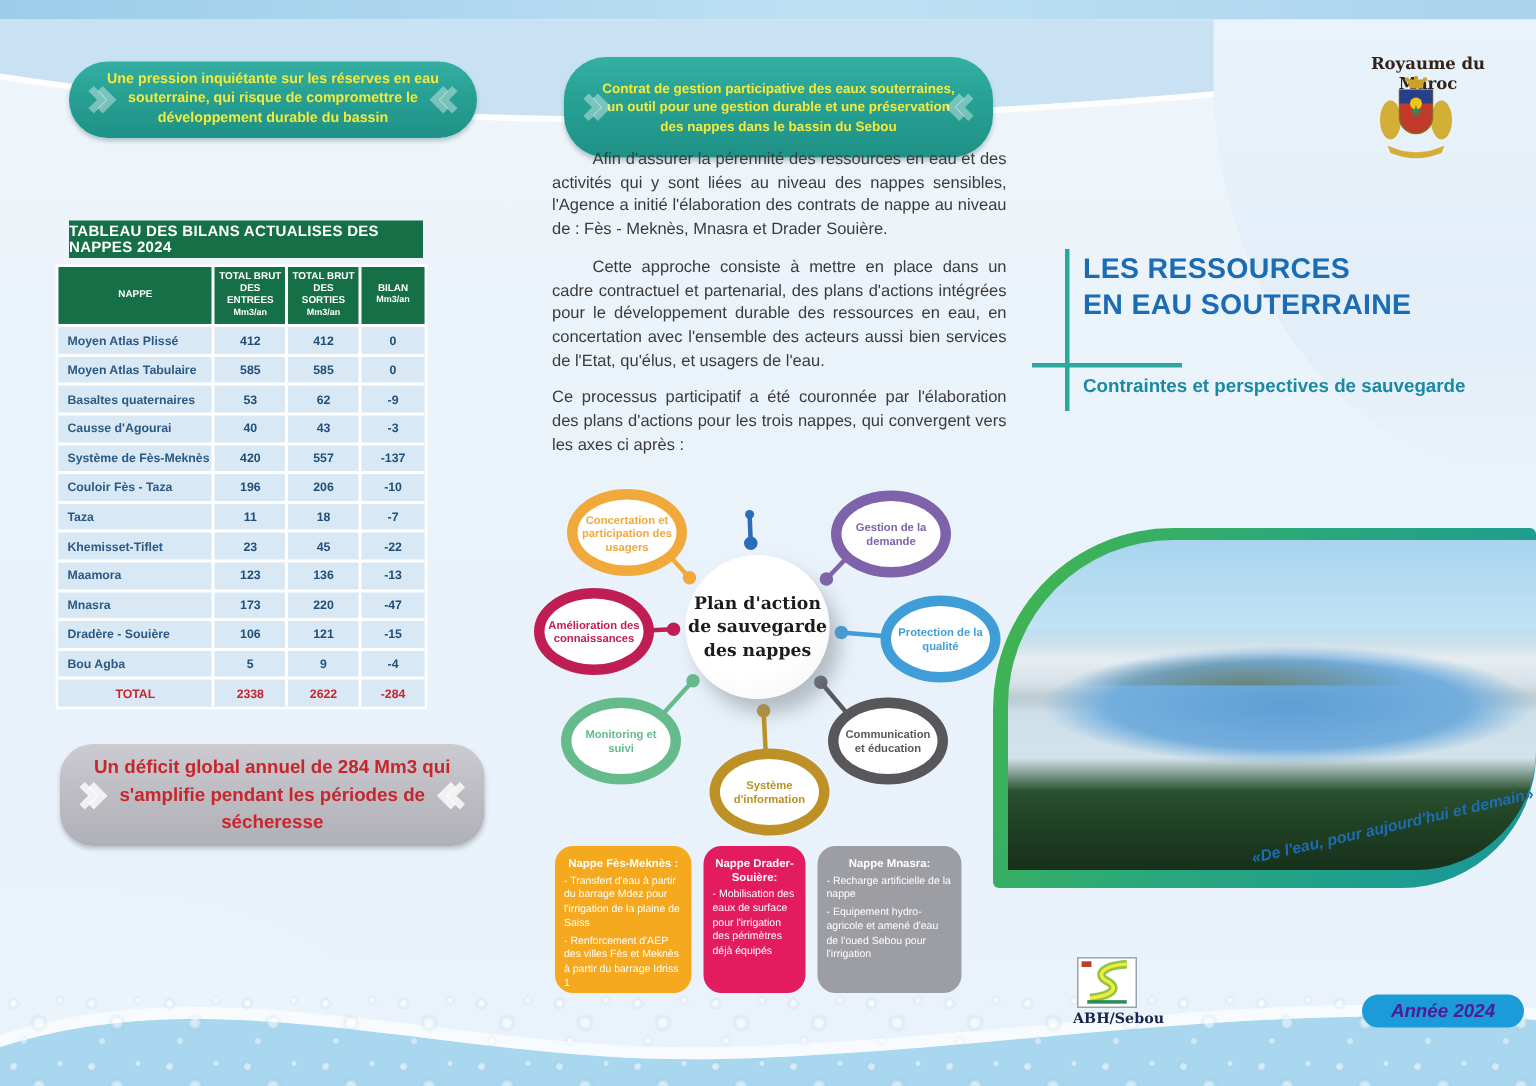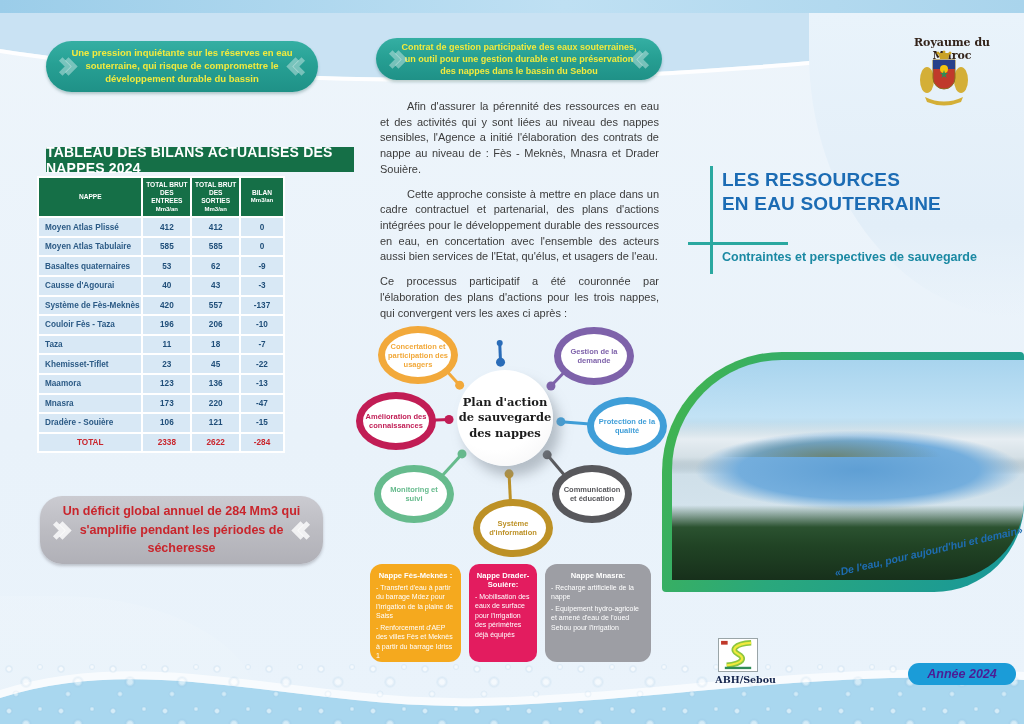--- a/index.html
+++ b/index.html
@@ -39,57 +39,57 @@
     border-radius:22px; box-shadow:0 2px 3px rgba(120,120,130,.4); }
   .pill-text { flex:1; text-align:center; font-weight:bold; line-height:1.35; }
   .pill.teal .pill-text { color:#f2ea3d; font-size:9.5px; }
   .pill.gray .pill-text { color:#c9252c; font-size:12.5px; line-height:1.5; }
   .chevgrp { display:flex; align-items:center; }
   .chev { width:13px; height:13px; display:inline-block; }
   .chev.r { border-top:5px solid rgba(255,255,255,.38); border-right:5px solid rgba(255,255,255,.38); transform:rotate(45deg); margin-right:-7px; }
   .chev.l { border-top:5px solid rgba(255,255,255,.38); border-right:5px solid rgba(255,255,255,.38); transform:rotate(225deg); margin-left:-7px; }
   .pill.gray .chev { border-color:rgba(255,255,255,.8); }
   
-  #table-title { position:absolute; left:46px; top:147px; width:308px; height:25px; z-index:3;
-    background:#156f47; color:#fff; font-weight:bold; font-size:14px;
+  #table-title { position:absolute; left:46px; top:147px; width:236px; height:25px; z-index:3;
+    background:#156f47; color:#fff; font-weight:bold; font-size:10px;
     display:flex; align-items:center; justify-content:center; letter-spacing:.2px; }
   #nappe-table { position:absolute; left:37px; top:176px; width:248px; z-index:3;
     border:2px solid #fff; background:#d8e8f5; }
   .t-head { display:grid; grid-template-columns:42% 20% 20% 18%; background:#156f47; color:#fff; }
   .th-cell { display:flex; flex-direction:column; align-items:center; justify-content:center;
     text-align:center; padding:3px 2px; min-height:34px; font-weight:bold; font-size:6.6px; line-height:1.25; }
   .th-cell + .th-cell { border-left:2px solid #fff; }
   .th-unit { font-size:6px; font-weight:bold; }
   .t-row { display:grid; grid-template-columns:42% 20% 20% 18%; border-top:2px solid #fff; background:#d8e8f5; }
   .t-cell { display:flex; align-items:center; min-height:17.6px; font-size:8.2px; font-weight:bold; color:#2b5a85; }
   .t-cell + .t-cell { border-left:2px solid #fff; }
   .t-name { padding-left:6px; text-align:left; }
   .t-num { justify-content:center; color:#1f4e79; }
   .t-total .t-cell { color:#c9252c; }
   .t-total .t-name { justify-content:center; padding-left:0; }
   
   #body-paragraphs { position:absolute; left:368px; top:99px; width:303px; z-index:3;
     font-size:11px; line-height:1.43; color:#3b3b3b; text-align:justify; }
-  #body-paragraphs p { margin:0 12px 9px; }
+  #body-paragraphs p { margin:0 0 9px; }
   #body-paragraphs p.indent { text-indent:27px; }
   #axes-diagram { position:absolute; left:368px; top:286px; width:300px; height:278px; z-index:3; }
   #axes-diagram svg { position:absolute; left:0; top:0; }
   .node { position:absolute; width:80px; height:58px; border-radius:50%;
     border:7px solid; background:#fff; display:flex; align-items:center; justify-content:center;
     text-align:center; font-weight:bold; font-size:7.5px; line-height:1.2; z-index:2; padding:2px; }
   #center-circle { position:absolute; left:89px; top:84px; width:96px; height:96px; border-radius:50%;
     background:radial-gradient(circle at 40% 35%, #ffffff 55%, #f2f2f3 100%);
     box-shadow:7px 10px 12px rgba(130,140,150,.5);
     display:flex; align-items:center; justify-content:center; text-align:center; z-index:3;
     font-family:"DejaVu Serif", serif; font-weight:bold; font-size:11.5px; color:#1c1c1c; line-height:1.35; }
   #nappe-action-boxes { position:absolute; left:370px; top:564px; width:286px; display:flex; gap:8px; z-index:3; }
   .action-box { border-radius:12px; color:#fff; padding:7px 6px 6px; height:98px; overflow:hidden; }
   .action-box:nth-child(1){ width:91px; }
-  .action-box:nth-child(2){ width:68px;border-radius:10px; }
-  .action-box:nth-child(3){ width:106px; }
+  .action-box:nth-child(2){ width:68px; }
+  .action-box:nth-child(3){ width:96px; }
   .box-title { text-align:center; font-weight:bold; font-size:7.6px; margin-bottom:3px; }
   .box-line { font-size:7px; line-height:1.35; margin:0 0 2px; }
   
   #kingdom { position:absolute; left:896px; top:36px; width:112px; z-index:3; text-align:center;
     font-family:"DejaVu Serif", serif; font-weight:bold; font-size:11px; color:#33231a; }
   #coat-of-arms { position:absolute; left:918px; top:50px; z-index:3; }
   #title-vline { position:absolute; left:710px; top:166px; width:3px; height:108px; background:#2aa8a0; z-index:3; }
   #title-hline { position:absolute; left:688px; top:242px; width:100px; height:3px; background:#2aa8a0; z-index:3; }
   #main-title { position:absolute; left:722px; top:168px; width:290px; z-index:4;
     font-weight:bold; font-size:19px; line-height:1.28; color:#1c6cb4; letter-spacing:.2px; }
@@ -228,20 +228,26 @@
           <div class="t-cell t-num">173</div>
           <div class="t-cell t-num">220</div>
           <div class="t-cell t-num">-47</div>
         </div>
         <div class="t-row">
           <div class="t-cell t-name">Dradère - Souière</div>
           <div class="t-cell t-num">106</div>
           <div class="t-cell t-num">121</div>
           <div class="t-cell t-num">-15</div>
         </div>
+        <div class="t-row">
+          <div class="t-cell t-name">Bou Agba</div>
+          <div class="t-cell t-num">5</div>
+          <div class="t-cell t-num">9</div>
+          <div class="t-cell t-num">-4</div>
+        </div>
         <div class="t-row t-total">
           <div class="t-cell t-name">TOTAL</div>
           <div class="t-cell t-num">2338</div>
           <div class="t-cell t-num">2622</div>
           <div class="t-cell t-num">-284</div>
         </div>
       </div>
   </div>
 
   <div class="pill gray" style="left:40px; top:496px; width:283px; height:68px;">
@@ -249,21 +255,21 @@
         <i class="chev r"></i>
         <i class="chev r"></i>
       </span>
     <span class="pill-text">Un déficit  global annuel de 284 Mm3 qui s'amplifie pendant les périodes de sécheresse</span>
     <span class="chevgrp">
         <i class="chev l"></i>
         <i class="chev l"></i>
       </span>
   </div>
 
-  <div class="pill teal" style="left:376px; top:38px; width:286px; height:42px;align-items:center;">
+  <div class="pill teal" style="left:376px; top:38px; width:286px; height:67px;align-items:center;">
     <span class="chevgrp">
         <i class="chev r"></i>
         <i class="chev r"></i>
       </span>
     <span class="pill-text" style="font-size:9px;">Contrat de gestion participative des eaux souterraines, un outil pour une gestion durable et une préservation des nappes dans le bassin du Sebou</span>
     <span class="chevgrp">
         <i class="chev l"></i>
         <i class="chev l"></i>
       </span>
   </div>

